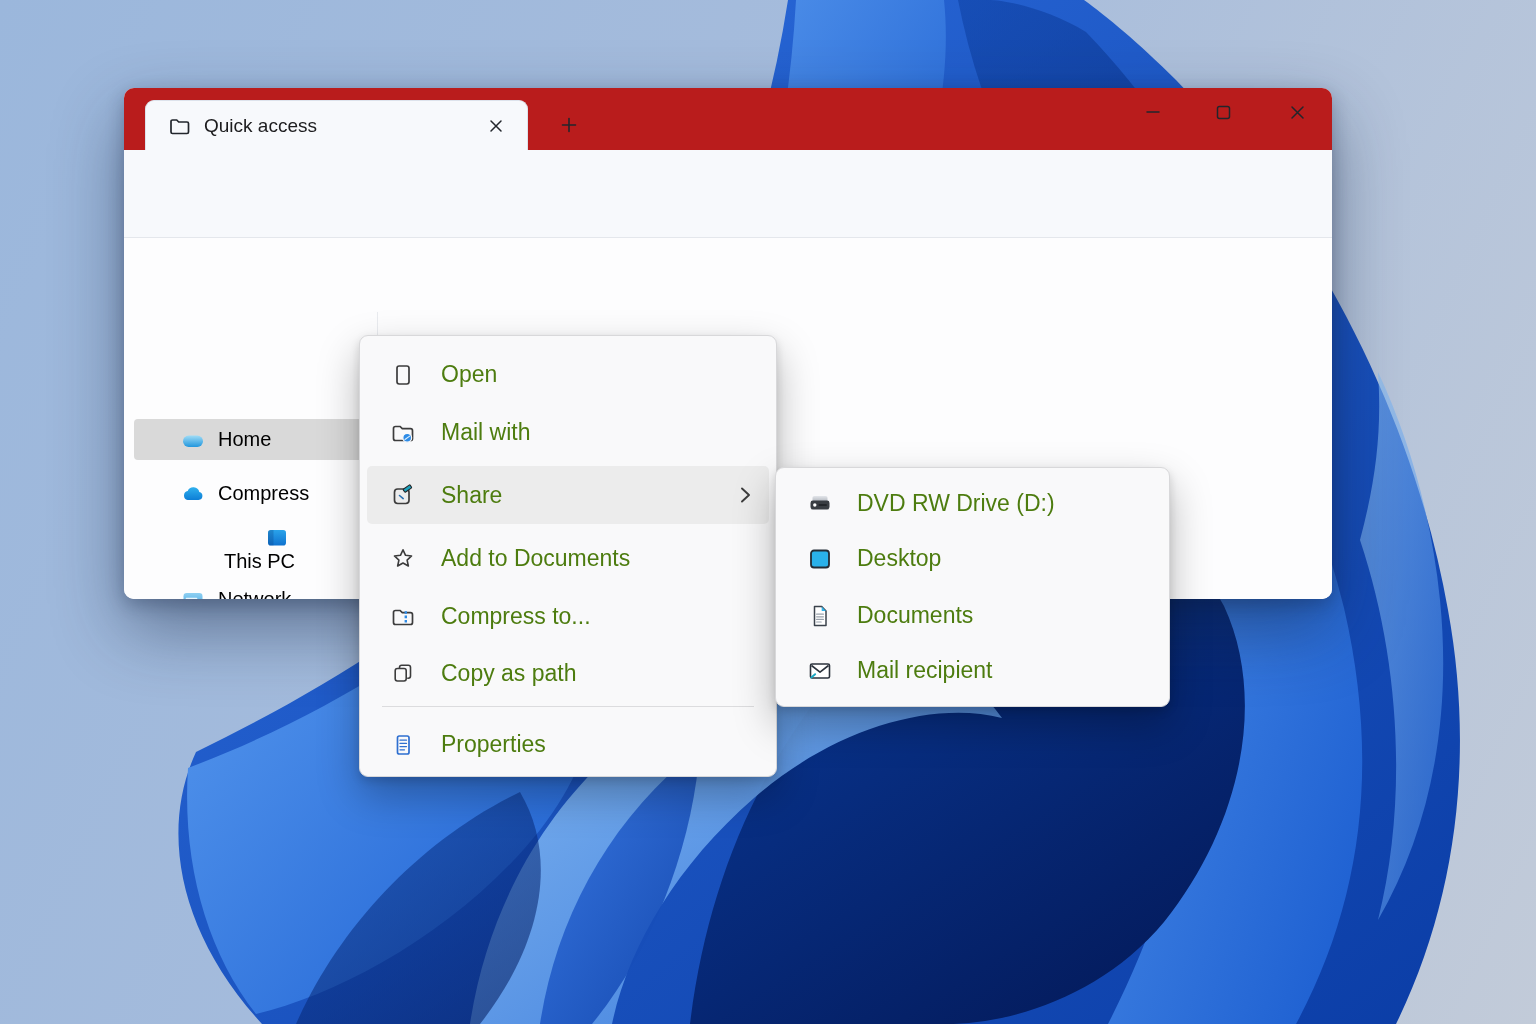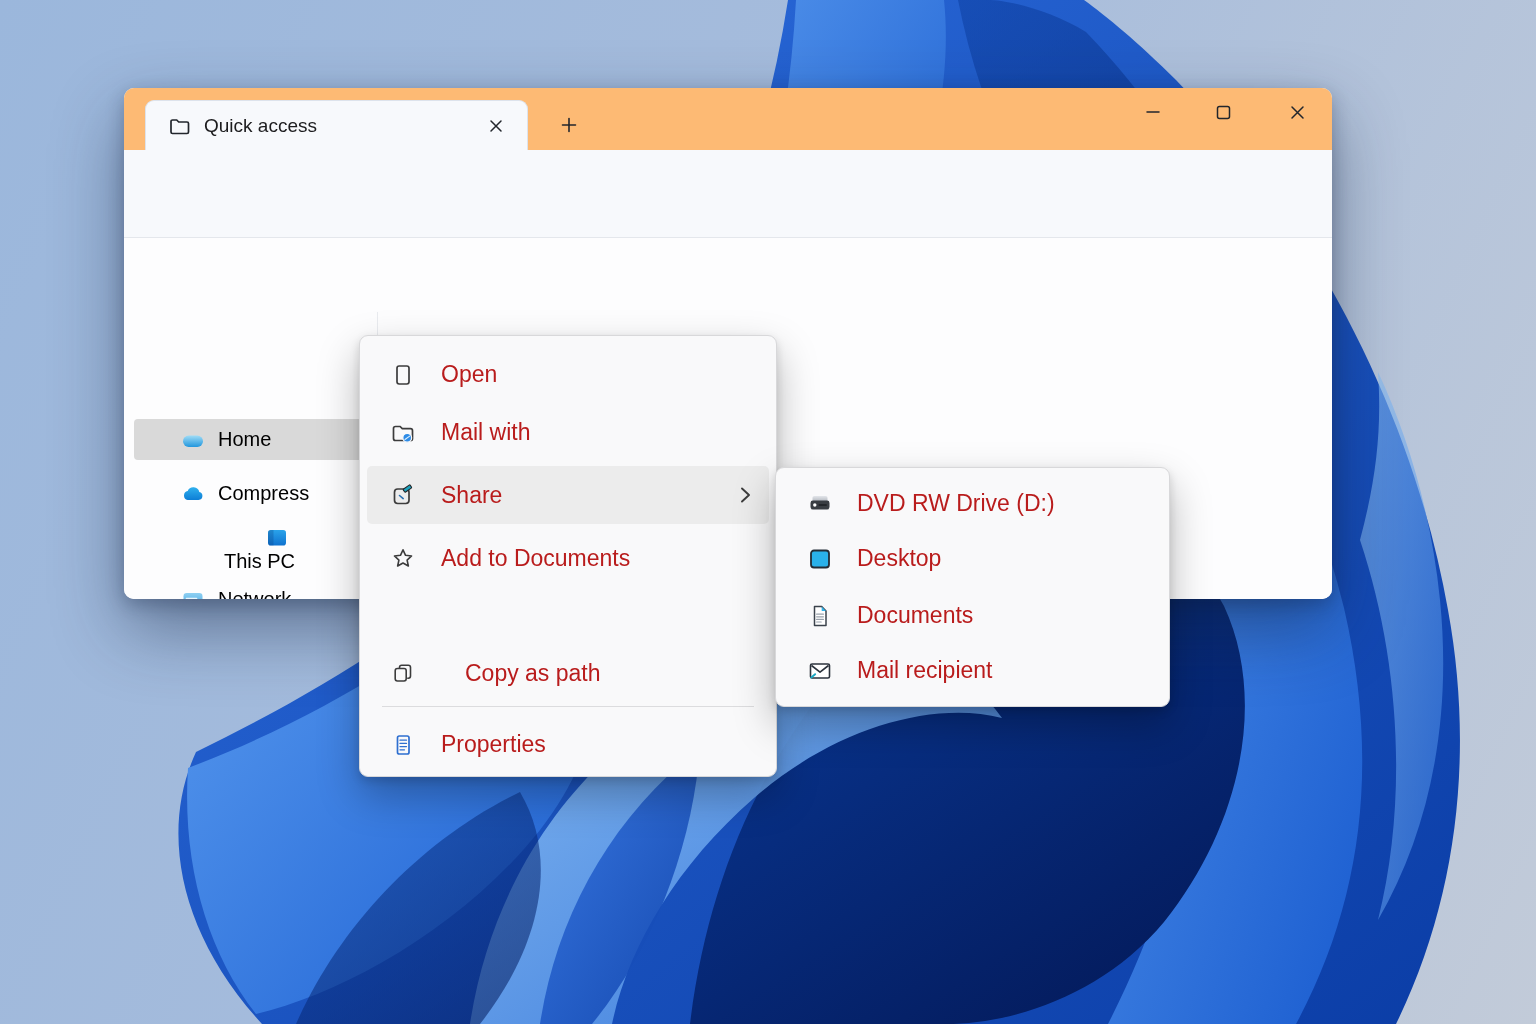--- a/index.html
+++ b/index.html
@@ -6,21 +6,21 @@
   html,body { width:1536px; height:1024px; overflow:hidden; }
   body { font-family:"Liberation Sans", sans-serif; color:#1c1c1e; }
   #stage { position:relative; width:1536px; height:1024px; overflow:hidden;
            background:linear-gradient(115deg,#9bb7dc 0%,#a6bcdc 45%,#c2cbd9 100%); }
   #bloom { position:absolute; left:0; top:0; width:1536px; height:1024px; }
 
   
   #win { position:absolute; left:124px; top:88px; width:1208px; height:511px;
          border-radius:10px; background:#fdfdfe; overflow:hidden;
          box-shadow:0 30px 70px rgba(15,30,60,.45), 0 6px 18px rgba(15,30,60,.28); }
-  #tabbar { position:absolute; left:0; top:0; right:0; height:62px; background:#fdba74; }
+  #tabbar { position:absolute; left:0; top:0; right:0; height:62px; background:#b91c1c; }
   #tab-active { position:absolute; left:21px; top:12px; width:383px; height:50px;
                 background:#f7f9fc; border:1px solid #dde3ec; border-bottom:none;
                 border-radius:9px 9px 0 0; display:flex; align-items:center; }
   #tab-active .tab-label { font-size:19px; margin-left:14px; }
   .tabfold { margin-left:22px; }
   #tab-close { position:absolute; right:17px; top:11px; width:28px; height:28px; border:none;
                background:transparent; display:flex; align-items:center; justify-content:center; border-radius:5px; }
   #newtab-btn { position:absolute; left:430px; top:22px; width:30px; height:30px; border:none;
                 background:transparent; display:flex; align-items:center; justify-content:center; border-radius:5px; }
   .winctl { position:absolute; top:9px; width:42px; height:30px; border:none; background:transparent;
@@ -69,25 +69,25 @@
   .sbrow .sbicon { width:24px; height:24px; margin-left:47px; flex:none; }
   .sbrow .sblabel { margin-left:13px; }
   #sb0{top:107px;} #sb1{top:161px;} #sb2{top:214px;flex-direction:column;} #sb3{top:267px;}
 
   
   .menu { position:absolute; background:#f9f9fa; border:1px solid #d8d8da; border-radius:9px;
           box-shadow:0 18px 42px rgba(0,0,0,.28), 0 4px 10px rgba(0,0,0,.14); }
   #ctx { left:359px; top:335px; width:418px; height:442px; z-index:20; }
   #sub { left:775px; top:467px; width:395px; height:240px; z-index:30; }
   .mrow { position:absolute; left:0; right:0; height:57px; border:none; background:transparent;
-          display:flex; align-items:center; font-size:23px; color:#b91c1c; text-align:left; }
+          display:flex; align-items:center; font-size:23px; color:#4d7c0f; text-align:left; }
   .mrow .micon { width:26px; height:26px; margin-left:30px; flex:none; }
   .mrow .mlabel { margin-left:25px; white-space:nowrap; }
   #cmi0{top:10px;} #cmi1{top:68px;} #cmi2{top:131px;} #cmi3{top:194px;} #cmi4{top:252px;}
-  #cmi5{top:309px;gap:24px;} #cmi6{top:380px;}
+  #cmi5{top:309px;} #cmi6{top:380px;}
   #cm-highlight { position:absolute; left:7px; right:7px; top:130px; height:58px; border-radius:5px;
                   background:#ececec; }
   #cm-sep { position:absolute; left:22px; right:22px; top:370px; height:1px; background:#dcdcde; }
   #cm-chevron { position:absolute; right:22px; top:148px; }
   #smi0{top:7px;} #smi1{top:62px;} #smi2{top:119px;} #smi3{top:174px;}
   #sub .micon { margin-left:31px; }
   #sub .mlabel { margin-left:24px; }
 
   .ic { display:block; }
 </style>
@@ -378,20 +378,27 @@
       <path d="M6,4.5 L13,11 L6,17.5" fill="none" stroke="#3c3c3c" stroke-width="1.9" stroke-linecap="round" stroke-linejoin="round"></path>
     </svg>
 
     <button class="mrow" id="cmi3">
       <svg class="ic micon" viewBox="0 0 26 26">
         <path d="M13,3.8 l2.55,5.5 6,0.65 -4.45,4.1 1.25,5.95 -5.35,-3.05 -5.35,3.05 1.25,-5.95 -4.45,-4.1 6,-0.65 Z" fill="none" stroke="#3c3c3c" stroke-width="1.6" stroke-linejoin="round"></path>
       </svg>
       <span class="mlabel">Add to Documents</span>
     </button>
 
+    <button class="mrow" id="cmi4">
+      <svg class="ic micon" viewBox="0 0 26 26">
+        <path d="M3.5,8.5 a2,2 0 0 1 2,-2 h4.6 l2.2,2.2 h8.2 a2,2 0 0 1 2,2 v7.8 a2,2 0 0 1 -2,2 h-15 a2,2 0 0 1 -2,-2 Z" fill="none" stroke="#3c3c3c" stroke-width="1.7"></path>
+        <path d="M15.8,7.2 V18.8" stroke="#2e8be6" stroke-width="2.4" stroke-dasharray="2.6 1.8"></path>
+      </svg>
+      <span class="mlabel">Compress to...</span>
+    </button>
 
     <button class="mrow" id="cmi5">
       <svg class="ic micon" viewBox="0 0 26 26">
         <path d="M9.5,7.5 V6.4 a2.2,2.2 0 0 1 2.2,-2.2 h6.6 a2.2,2.2 0 0 1 2.2,2.2 v8.6 a2.2,2.2 0 0 1 -2.2,2.2 h-1.1" fill="none" stroke="#3c3c3c" stroke-width="1.6"></path>
         <rect x="5.2" y="7.5" width="11" height="12.5" rx="2.2" fill="none" stroke="#3c3c3c" stroke-width="1.6"></rect>
       </svg>
       <span class="mlabel">Copy as path</span>
     </button>
 
     <div id="cm-sep"></div>

